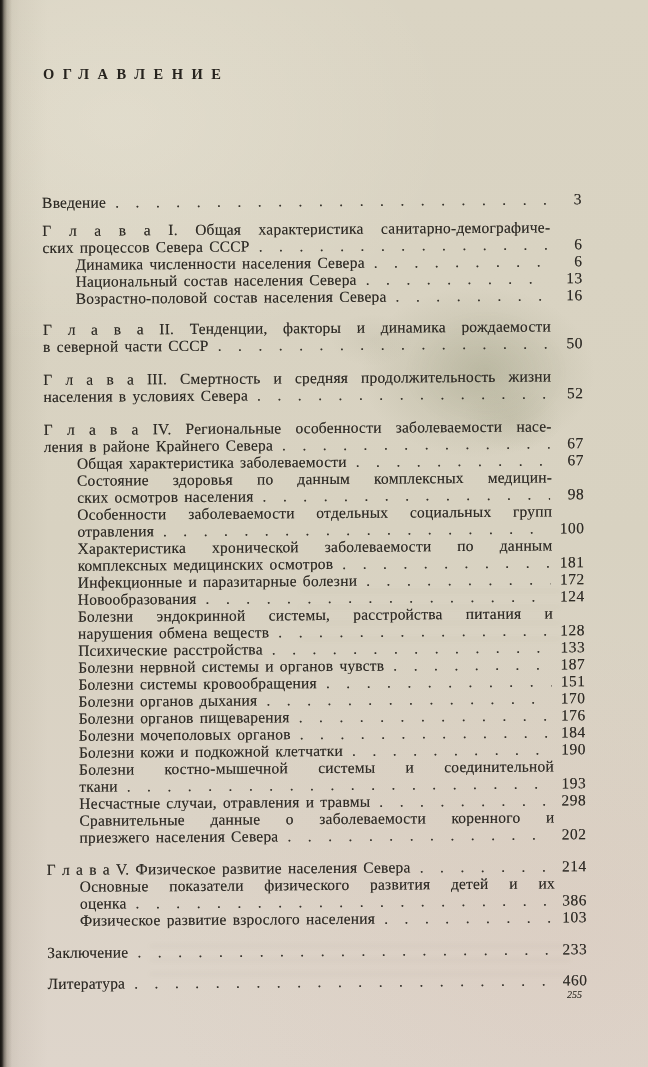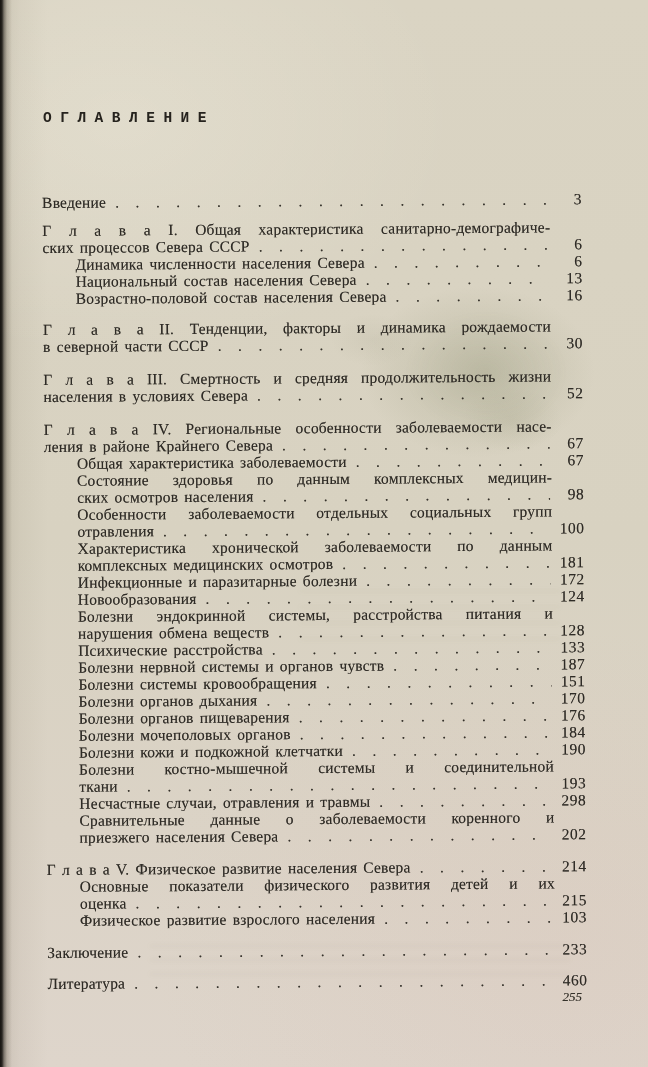--- a/index.html
+++ b/index.html
@@ -35,24 +35,23 @@
     background:repeating-linear-gradient(180deg, rgba(115,120,92,0.05) 0 2px, transparent 2px 16px);
     filter:blur(2px);
   }
   .stain-c {
     position:absolute; left:150px; top:945px; width:420px; height:36px;
     background:repeating-linear-gradient(180deg, rgba(115,120,92,0.06) 0 2px, transparent 2px 14px);
     filter:blur(2px);
   }
   .page-title {
     position:absolute; left:43px; top:66px;
-    font-family:Liberation Mono, monospace;
+    font-family:Liberation Serif, serif;
     font-weight:bold; font-size:14.5px; letter-spacing:8.5px;
     color:#26231e;
-    margin-top:44px;
   }
   .toc {
     position:absolute; left:42px; top:194px; width:540px;
     font-size:15.5px; line-height:17px;
     letter-spacing:0.2px;
     transform:rotate(-0.4deg); transform-origin:left top;
     text-shadow:0 0 0.4px rgba(45,40,32,0.55);
   }
   .entry.indent { padding-left:33px; }
   .line { height:17px; overflow:hidden; }
@@ -60,21 +59,21 @@
   .line.last { display:flex; align-items:baseline; word-spacing:2px; }
   .line.last .t { white-space:nowrap; }
   .dots {
     flex:1 1 auto; overflow:hidden; white-space:nowrap;
     letter-spacing:16.5px; margin:0 4px 0 9px;
     color:#35322b;
   }
   .num { min-width:30px; text-align:right; white-space:nowrap; letter-spacing:0.5px; }
   .folio {
     position:absolute; top:989px; right:66px;
-    font-size:13px; color:#35322b;
+    font-size:10px; color:#35322b;
     text-shadow:0 0 0.4px rgba(45,40,32,0.5);
     font-style:italic;
   }
 </style>
 </head>
 <body>
 
 <div class="paper">
   <div class="edge-shadow"></div>
   <div class="stain-a"></div>
@@ -118,21 +117,21 @@
           <span class="t">Возрастно-половой состав населения Севера</span>
           <span class="dots">............................................................</span>
           <span class="num">16</span>
         </div>
       </div>
       <div class="entry" style="margin-top: 14px;">
         <div class="line mid">Г л а в а II. Тенденции, факторы и динамика рождаемости</div>
         <div class="line last">
           <span class="t">в северной части СССР</span>
           <span class="dots">............................................................</span>
-          <span class="num">30</span>
+          <span class="num">50</span>
         </div>
       </div>
       <div class="entry" style="margin-top: 16px;">
         <div class="line mid">Г л а в а III. Смертность и средняя продолжительность жизни</div>
         <div class="line last">
           <span class="t">населения в условиях Севера</span>
           <span class="dots">............................................................</span>
           <span class="num">52</span>
         </div>
       </div>
@@ -274,21 +273,21 @@
           <span class="t">Г л а в а V. Физическое развитие населения Севера</span>
           <span class="dots">............................................................</span>
           <span class="num">214</span>
         </div>
       </div>
       <div class="entry indent">
         <div class="line mid">Основные показатели физического развития детей и их</div>
         <div class="line last">
           <span class="t">оценка</span>
           <span class="dots">............................................................</span>
-          <span class="num">215</span>
+          <span class="num">386</span>
         </div>
       </div>
       <div class="entry indent">
         <div class="line last">
           <span class="t">Физическое развитие взрослого населения</span>
           <span class="dots">............................................................</span>
           <span class="num">103</span>
         </div>
       </div>
       <div class="entry" style="margin-top: 15px;">

